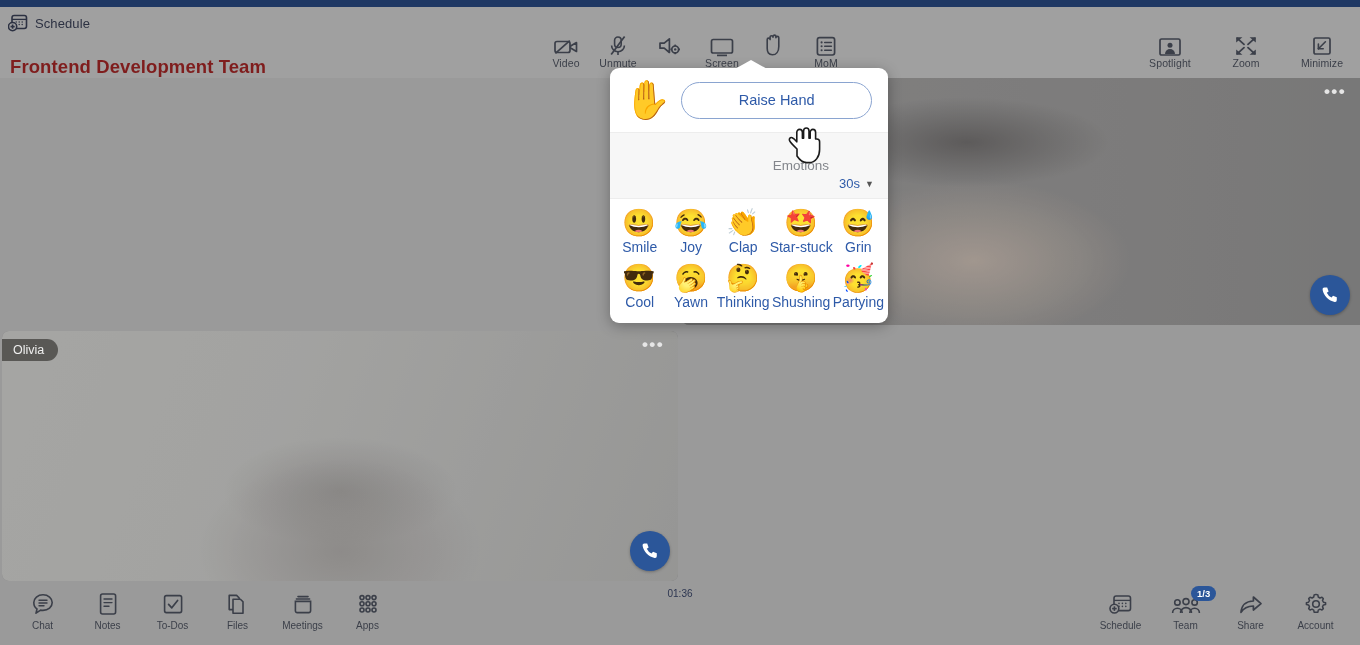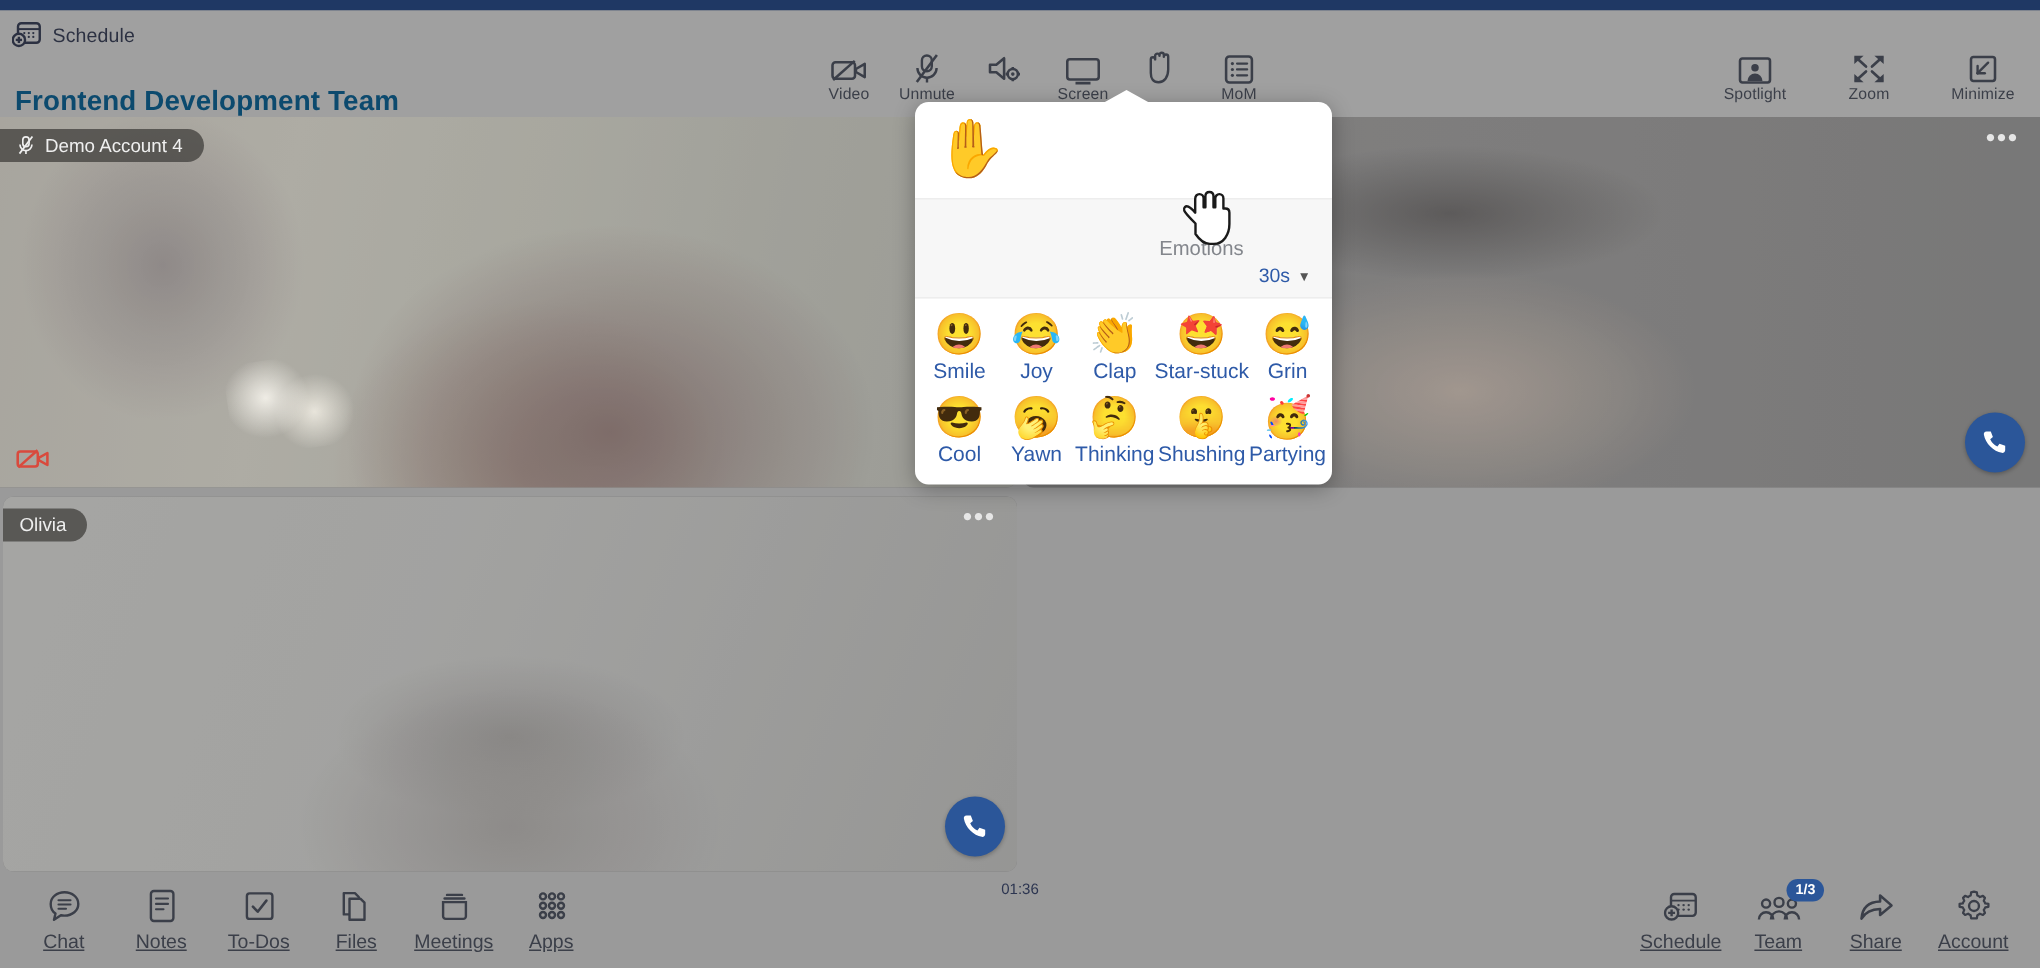--- a/index.html
+++ b/index.html
@@ -31,21 +31,21 @@
   .schedule-link {
     position: absolute; left: 8px; top: 4px;
     display: flex; align-items: center; gap: 7px;
     height: 24px;
   }
   .schedule-link .lbl {
     font-size: 13px; color: #2c3142; letter-spacing: .1px;
   }
   .meeting-title {
     position: absolute; left: 10px; top: 49px;
-    font-size: 18.5px; font-weight: bold; color: #0c4a6e;
+    font-size: 18.5px; font-weight: bold; color: #7f1d1d;
     letter-spacing: .1px;
   }
 
   
   .center-tools {
     position: absolute; left: 540px; top: 26px;
     display: flex; gap: 0px;
   }
   .tool {
     width: 52px;
@@ -237,21 +237,21 @@
   .bottom-right {
     position: absolute; right: 12px; top: 7px;
     display: flex; gap: 0px;
   }
   .btool {
     width: 65px;
     display: flex; flex-direction: column; align-items: center; gap: 4px;
     cursor: pointer; position: relative;
   }
   .btool .glyph { height: 26px; display: flex; align-items: flex-end; }
-  .btool .tlabel { font-size: 13px; color: #3b3f49; text-decoration: underline; }
+  .btool .tlabel { font-size: 10px; color: #3b3f49; }
   .badge {
     position: absolute; left: 38px; top: -4px;
     background: #2b5699; color: #fff;
     font-size: 9.5px; font-weight: bold;
     border-radius: 9px;
     padding: 1px 6px;
     line-height: 13px;
   }
   .leave-wrap {
     position: absolute; left: 50%; transform: translateX(-50%);
@@ -431,42 +431,20 @@
             </g>
           </svg>
         </span>
         <span class="tlabel">Minimize</span>
       </div>
     </div>
   </div>
 
   <div class="grid">
 
-    <div class="tile tile-tl">
-      <div class="bg-woman"></div>
-      <div class="butterfly"></div>
-      <div class="name-badge">
-        <span>
-          <svg width="13" height="14" viewBox="0 0 13 14">
-            <rect x="4.2" y="1.2" width="4.2" height="6.6" rx="2.1" fill="none" stroke="#efefef" stroke-width="1.1"></rect>
-            <path d="M2.3 6.4a4 4 0 0 0 8 0" fill="none" stroke="#efefef" stroke-width="1.1"></path>
-            <line x1="6.3" y1="10.4" x2="6.3" y2="12.6" stroke="#efefef" stroke-width="1.1"></line>
-            <line x1="2" y1="12.4" x2="10.6" y2="1" stroke="#efefef" stroke-width="1.2"></line>
-          </svg>
-        </span>
-        <span>Demo Account 4</span>
-      </div>
-      <span class="cam-off-ind">
-        <svg width="24" height="18" viewBox="0 0 24 18">
-          <rect x="1.8" y="4" width="13.4" height="10" rx="1.8" fill="none" stroke="#d94a3d" stroke-width="1.7"></rect>
-          <path d="M15.8 8.2 L21.6 5 L21.6 13 L15.8 9.8 Z" fill="none" stroke="#d94a3d" stroke-width="1.7" stroke-linejoin="round"></path>
-          <line x1="2.2" y1="14.6" x2="15" y2="3.2" stroke="#d94a3d" stroke-width="1.7"></line>
-        </svg>
-      </span>
-    </div>
 
     <div class="tile tile-tr">
       <div class="bg-man"></div>
       <div class="tile-more">•••</div>
       <div class="call-btn call-tr">
         <svg width="20" height="20" viewBox="0 0 20 20">
           <path d="M4.4 2.6 L7.2 2.6 L8.6 6.4 L6.8 7.8 a9.5 9.5 0 0 0 4.8 4.8 L13 10.8 L16.8 12.2 L16.8 15 a1.9 1.9 0 0 1 -2.2 1.9 C9 16 3.6 10.6 2.6 4.8 A1.9 1.9 0 0 1 4.4 2.6 z" fill="#ffffff"></path>
         </svg>
       </div>
     </div>
@@ -485,20 +463,21 @@
     </div>
 
     <div class="tile tile-br"></div>
   </div>
 
   <div class="popup-arrow"></div>
   <div class="popup">
 
     <div class="raise-row">
       <span class="raise-hand-emoji">✋</span>
+      <button class="raise-btn">Raise Hand</button>
     </div>
 
     <div class="emotions-row">
       <span class="emotions-lbl">Emotions</span>
       <span class="dur-sel">
         <span>30s</span>
         <span class="caret">▼</span>
       </span>
     </div>
 

